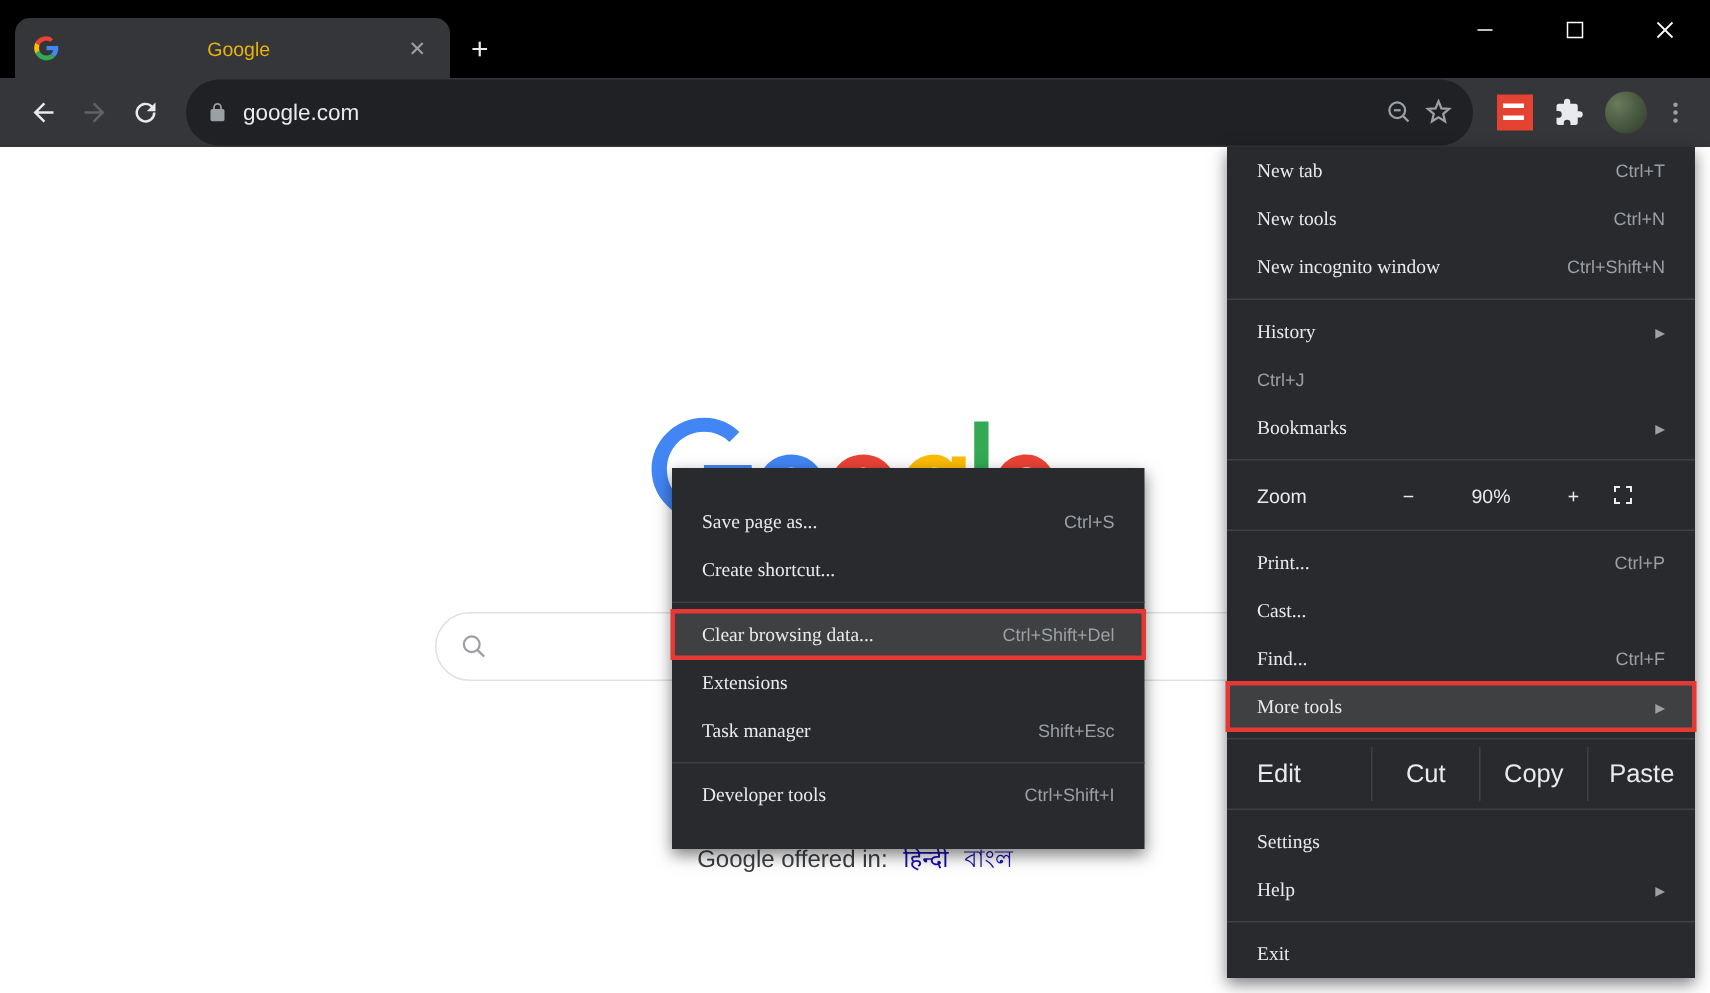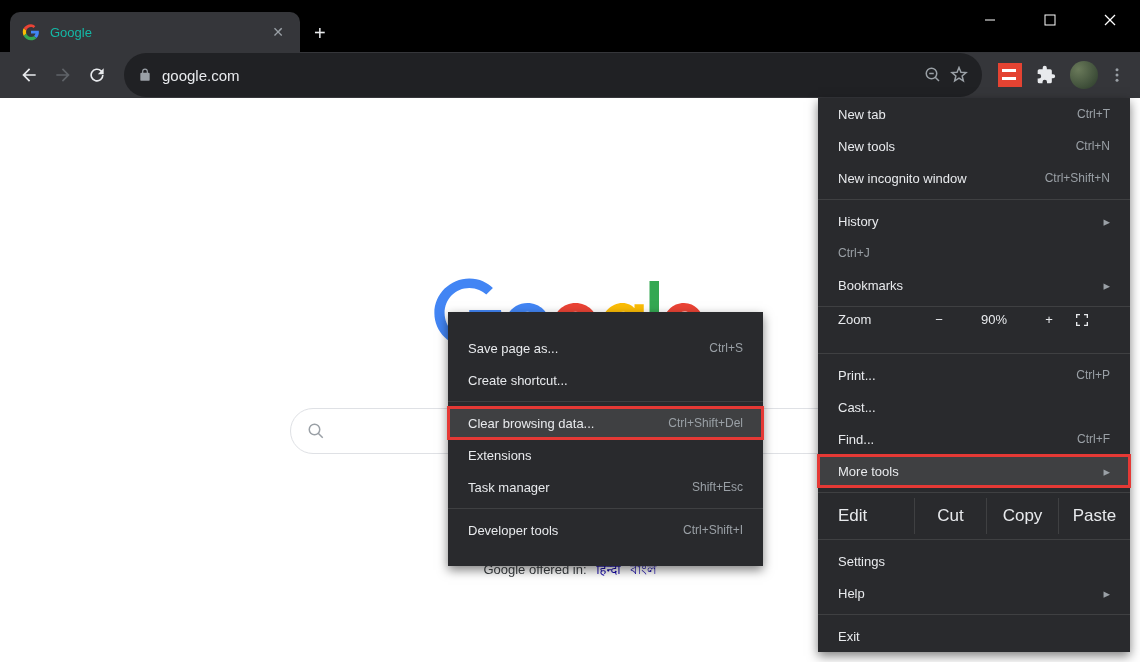--- a/index.html
+++ b/index.html
@@ -2,21 +2,21 @@
 <html><head>
   <meta charset="utf-8">
   <style>
     * { box-sizing: border-box; margin: 0; padding: 0; font-family: "Segoe UI", Arial, sans-serif; }
     body { width: 1140px; height: 662px; background: #000; overflow: hidden; position: relative; }
     
     
     .titlebar { position: absolute; top: 0; left: 0; right: 0; height: 52px; background: #000; display: flex; }
     .tab { background: #35363a; height: 40px; margin-top: 12px; margin-left: 10px; border-radius: 10px 10px 0 0; display: flex; align-items: center; padding: 0 12px; width: 290px; }
     .tab-favicon { width: 18px; height: 18px; margin-right: 10px; }
-    .tab-title { color: #14b8a6; font-size: 13px; flex: 1; }
+    .tab-title { color: #eab308; font-size: 13px; flex: 1; text-align: center; }
     .tab-close { color: #9aa0a6; font-size: 14px; cursor: pointer; padding: 0 4px; }
     .new-tab { color: #e8eaed; font-size: 20px; margin-left: 14px; margin-top: 22px; cursor: pointer; }
     .window-controls { position: absolute; right: 0; top: 0; height: 40px; display: flex; }
     .win-btn { width: 60px; height: 40px; display: flex; align-items: center; justify-content: center; color: #fff; }
     
     
     .toolbar { position: absolute; top: 52px; left: 0; right: 0; height: 46px; background: #35363a; display: flex; align-items: center; padding: 0 12px; }
     .nav-btn { width: 34px; height: 34px; display: flex; align-items: center; justify-content: center; color: #9aa0a6; border-radius: 50%; cursor: pointer; }
     .nav-btn.active { color: #e8eaed; }
     .url-bar { flex: 1; background: #202124; border-radius: 24px; height: 44px; display: flex; align-items: center; padding: 18px 14px; margin: 0 10px; }
@@ -33,32 +33,32 @@
     .avatar { width: 28px; height: 28px; border-radius: 50%; background: radial-gradient(circle at 30% 30%, #6a7a5a, #2a3a2a); margin: 0 6px; }
     .menu-dots { color: #9aa0a6; cursor: pointer; margin-left: 4px; margin-right: 2px; }
     
     
     .content { position: absolute; top: 98px; left: 0; right: 0; bottom: 0; background: #fff; overflow: hidden; }
     .google-logo { position: absolute; top: 180px; left: 50%; transform: translateX(-50%); }
     .search-box { position: absolute; top: 310px; left: 50%; transform: translateX(-50%); width: 560px; height: 46px; border: 1px solid #dfe1e5; border-radius: 24px; display: flex; align-items: center; padding: 0 16px; }
     .search-icon-g { color: #9aa0a6; margin-right: 12px; }
     .buttons-row { position: absolute; top: 400px; left: 50%; transform: translateX(-50%); display: flex; gap: 12px; }
     .g-btn { background: #f8f9fa; border: 1px solid #f8f9fa; border-radius: 4px; color: #3c4043; font-size: 14px; padding: 8px 16px; }
-    .offered { position: absolute; top: 462px; left: 50%; transform: translateX(-50%); font-size: 13px; color: #3c4043; }
+    .offered { position: absolute; top: 462px; left: 50%; transform: translateX(-50%); font-size: 16px; color: #3c4043; }
     .lang-link { color: #1a0dab; margin-left: 6px; }
     
     
     .main-menu { position: absolute; top: 98px; right: 10px; width: 312px; background: #292a2d; box-shadow: 0 4px 10px rgba(0,0,0,.5); z-index: 100; }
     .menu-item { display: flex; align-items: center; height: 32px; padding: 0 20px; color: #e8eaed; font-size: 13px; cursor: pointer; }
     .menu-item.hl { background: #3f4042; }
-    .menu-label { flex: 1; }
+    .menu-label { flex: 1; font-family: Liberation Serif, serif; }
     .menu-shortcut { color: #9aa0a6; font-size: 12px; }
     .menu-arrow { color: #9aa0a6; }
     .menu-sep { height: 1px; background: #3f4042; margin: 5px 0; }
-    .zoom-row { display: flex; height: 36px; color: #e8eaed; font-size: 13px; }
+    .zoom-row { display: flex; align-items: center; height: 36px; color: #e8eaed; font-size: 13px; }
     .zoom-label { width: 96px; padding-left: 20px; }
     .zoom-btn { flex: 1; text-align: center; color: #e8eaed; cursor: pointer; }
     .zoom-pct { flex: 1.2; text-align: center; }
     .zoom-full { width: 56px; text-align: center; cursor: pointer; }
     .edit-row { display: flex; height: 36px; color: #e8eaed; font-size: 17px; }
     .edit-label { width: 96px; padding-left: 20px; display:flex; align-items:center; }
     .edit-btn { flex: 1; border-left: 1px solid #3f4042; display: flex; align-items: center; justify-content: center; cursor: pointer; }
     .red-box { outline: 3px solid #e53935; outline-offset: -2px; }
     
     

